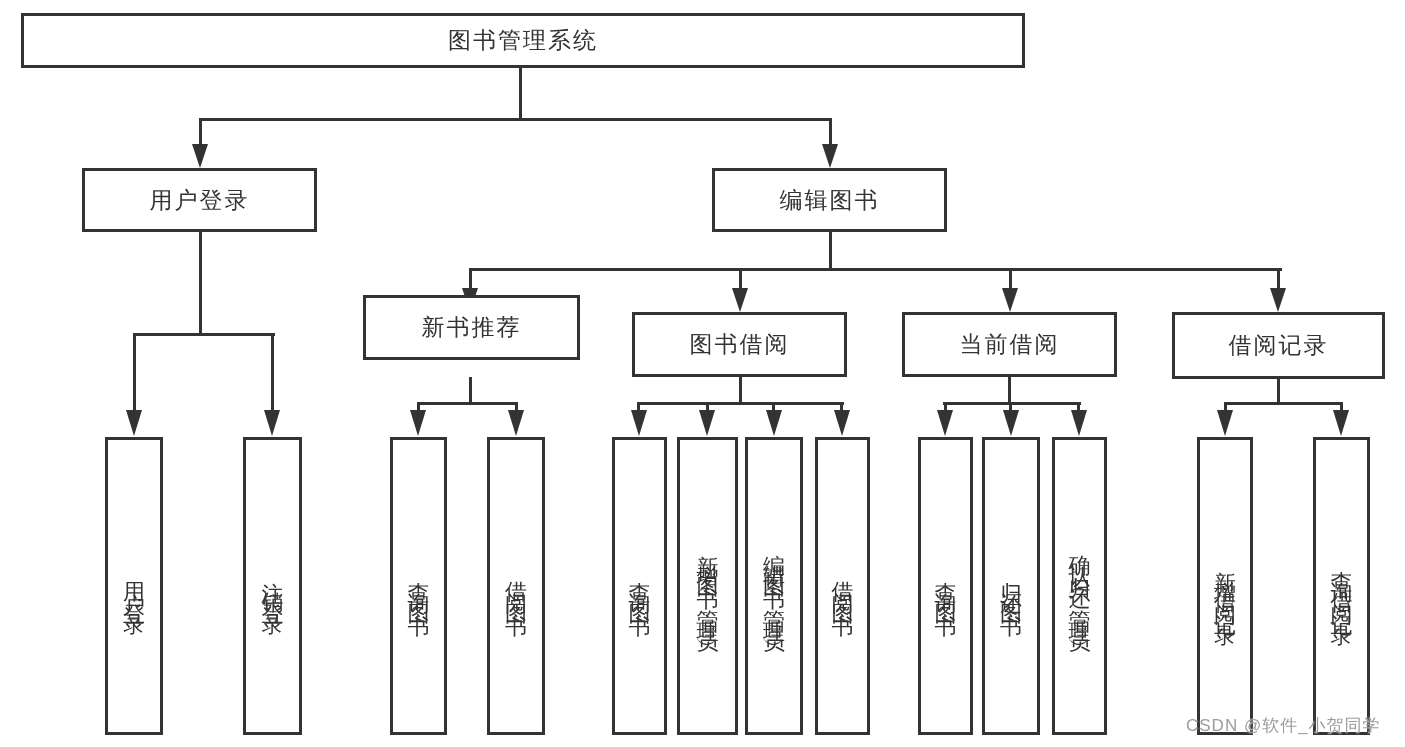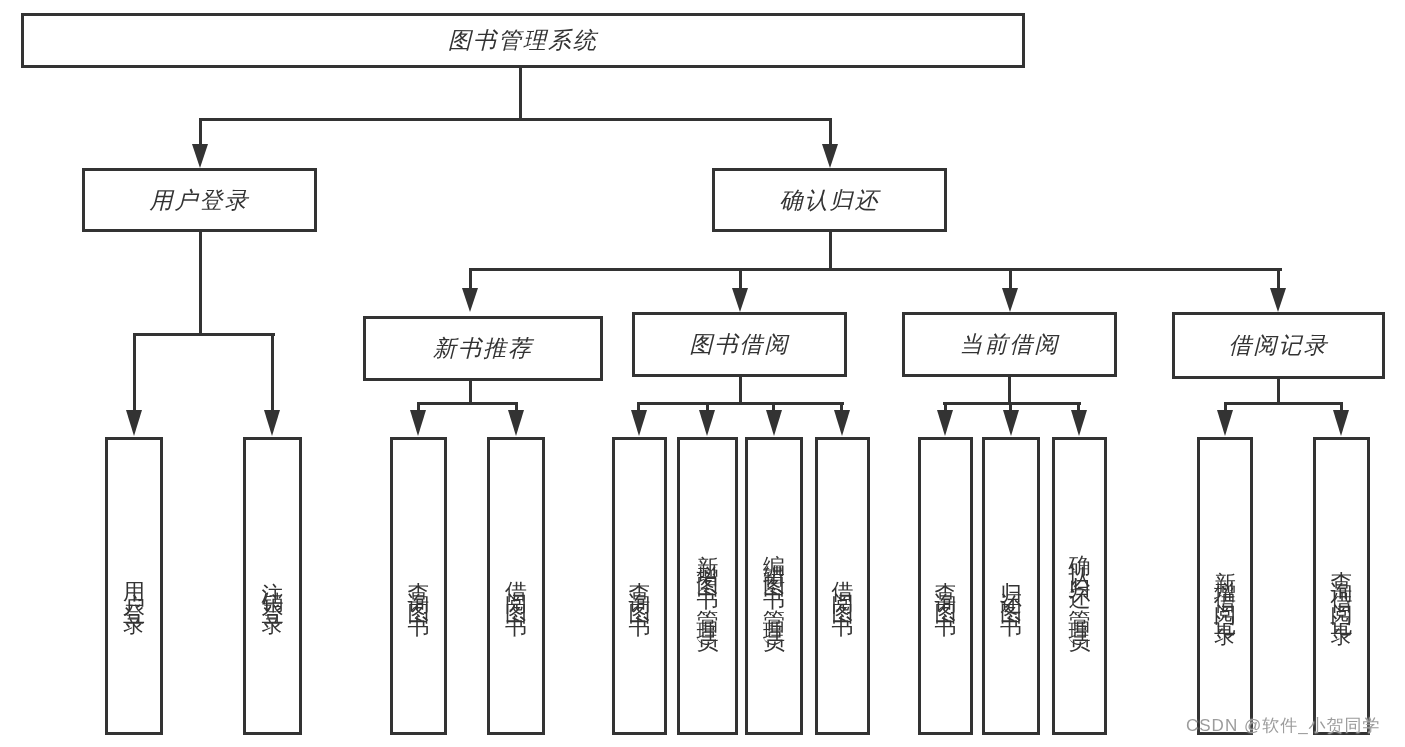--- a/index.html
+++ b/index.html
@@ -13,21 +13,20 @@
   
   .node {
     position: absolute;
     border: 3px solid #333333;
     background: #ffffff;
     display: flex; align-items: center; justify-content: center;
     color: #333333;
     font-size: 23px;
     letter-spacing: 2px;
     white-space: nowrap;
-    font-style: italic;
   }
   .leaf {
     position: absolute;
     border: 3px solid #333333;
     background: #ffffff;
     display: flex; align-items: center; justify-content: center;
     color: #333333;
   }
   .leaf span {
     writing-mode: vertical-rl;
@@ -124,24 +123,24 @@
   <div class="arrow" style="left:1333px;top:410px"></div>
 
   <div class="node" style="left:21px;top:13px;width:1004px;height:55px">
     <span>图书管理系统</span>
   </div>
 
   <div class="node" style="left:82px;top:168px;width:235px;height:64px">
     <span>用户登录</span>
   </div>
   <div class="node" style="left:712px;top:168px;width:235px;height:64px">
-    <span>确认归还</span>
+    <span>编辑图书</span>
   </div>
 
-  <div class="node" style="left:363px;top:316px;width:240px;height:65px">
+  <div class="node" style="left:363px;top:295px;width:217px;height:65px">
     <span>新书推荐</span>
   </div>
   <div class="node" style="left:902px;top:312px;width:215px;height:65px">
     <span>当前借阅</span>
   </div>
   <div class="node" style="left:632px;top:312px;width:215px;height:65px">
     <span>图书借阅</span>
   </div>
   <div class="node" style="left:1172px;top:312px;width:213px;height:67px">
     <span>借阅记录</span>

